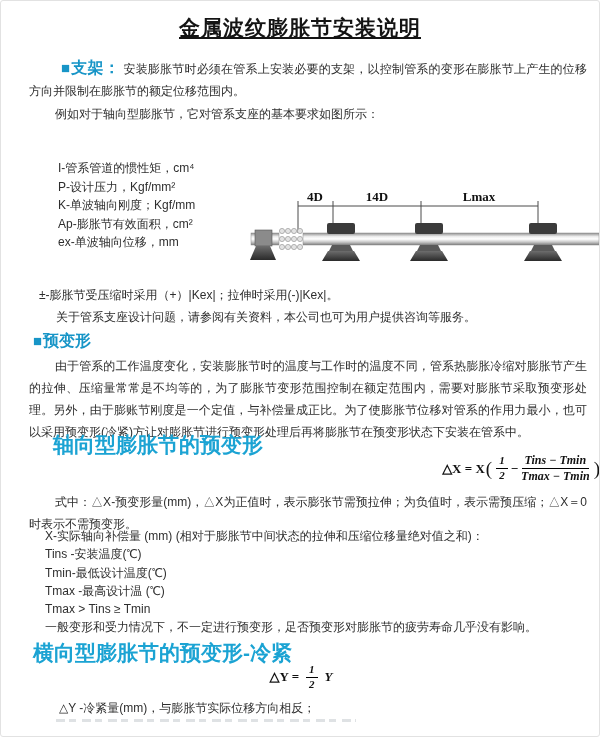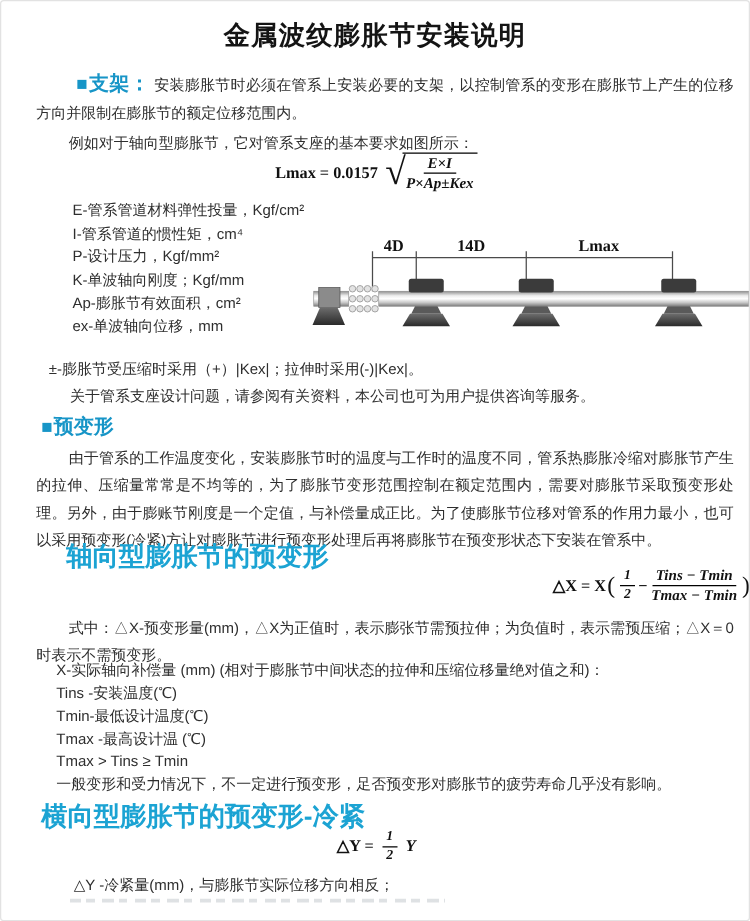--- a/index.html
+++ b/index.html
@@ -4,21 +4,21 @@
 <style>
   * { margin:0; padding:0; box-sizing:border-box; }
   html,body { background:#fff; }
   .page {
     position:relative; width:600px; height:737px; margin:0 auto;
     background:#fff; border:1px solid #e2e2e2; border-radius:3px;
     font-family:"Liberation Sans", sans-serif; color:#2e2e2e; overflow:hidden;
   }
   .title {
     position:absolute; top:13px; left:0; width:100%;
-    text-align:center; font-size:21px; font-weight:bold; color:#141414; letter-spacing:1px;
+    text-align:center; font-size:21px; font-weight:bold; color:#141414; letter-spacing:1px;text-decoration:underline;
   }
   .para { position:absolute; left:28px; width:558px; font-size:12px; line-height:22px; text-align:justify; }
   .sec-head { font-size:16px; font-weight:bold; color:#1795c7; }
   .sec-head .marker { font-size:15px; margin-right:1px; }
   .sub-head { position:absolute; font-size:21px; font-weight:bold; color:#1ba3d3; }
   .indent2 { text-indent:26px; }
   .def-list { position:absolute; left:28px; top:158px; font-size:12px; line-height:18.5px; }
   .def-line.di { padding-left:29px; }
   .def-note  { position:absolute; left:38px; top:286px; font-size:12px; }
   .def-note2 { position:absolute; left:55px; top:308px; font-size:12px; }
@@ -56,31 +56,22 @@
 <div class="page">
 
   <div class="title">金属波纹膨胀节安装说明</div>
 
   <div class="para" style="top:56px; text-indent:32px;">
     <span class="sec-head"><span class="marker">■</span><span>支架：</span></span>
     <span>安装膨胀节时必须在管系上安装必要的支架，以控制管系的变形在膨胀节上产生的位移方向并限制在膨胀节的额定位移范围内。</span>
   </div>
   <div class="para indent2" style="top:102px;">例如对于轴向型膨胀节，它对管系支座的基本要求如图所示：</div>
 
-  <div class="formula f-lmax">
-    <span>Lmax = 0.0157</span>
-    <span class="rad">√</span>
-    <span class="frac sq-frac">
-      <span class="num">E×I</span>
-      <span class="den">P×Ap±Kex</span>
-    </span>
-  </div>
 
   <div class="def-list">
-    <div class="def-line di">E-管系管道材料弹性投量，Kgf/cm²</div>
     <div class="def-line di">I-管系管道的惯性矩，cm⁴</div>
     <div class="def-line di">P-设计压力，Kgf/mm²</div>
     <div class="def-line di">K-单波轴向刚度；Kgf/mm</div>
     <div class="def-line di">Ap-膨胀节有效面积，cm²</div>
     <div class="def-line di">ex-单波轴向位移，mm</div>
   </div>
   <div class="def-note">±-膨胀节受压缩时采用（+）|Kex|；拉伸时采用(-)|Kex|。</div>
   <div class="def-note2">关于管系支座设计问题，请参阅有关资料，本公司也可为用户提供咨询等服务。</div>
 
   <svg class="diagram" width="352" height="102" viewBox="0 0 352 102">

